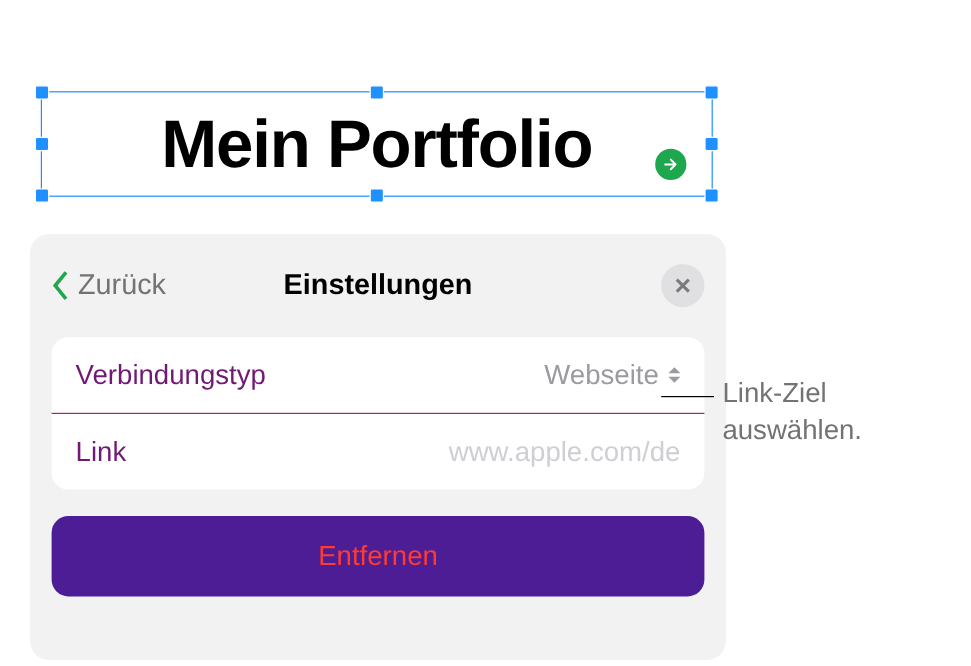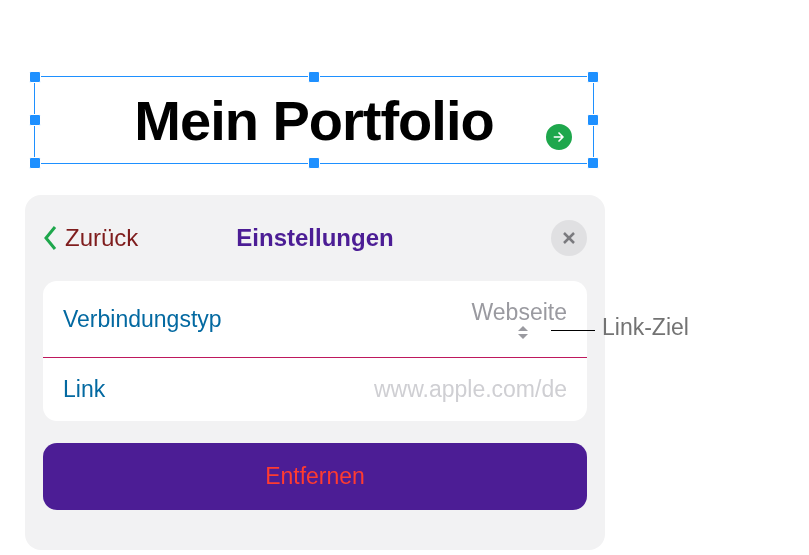--- a/index.html
+++ b/index.html
@@ -80,29 +80,29 @@
       height: 50px;
       display: flex;
       align-items: center;
       justify-content: center;
     }
     .back-btn {
       position: absolute;
       left: 0;
       display: flex;
       align-items: center;
-      color: #7f1d1d;
+      color: #737373;
       font-size: 24px;
       cursor: pointer;
     }
     .back-btn svg { width: 16px; height: 26px; stroke: #1ea74c; stroke-width: 3; fill: none; margin-right: 6px; }
     .panel-title {
       font-size: 24px;
       font-weight: 600;
-      color: #4c1d95;
+      color: #000000;
     }
     .close-btn {
       position: absolute;
       right: 0;
       width: 36px;
       height: 36px;
       border-radius: 50%;
       background: #e0e0e2;
       display: flex;
       align-items: center;
@@ -117,22 +117,22 @@
       margin-top: 18px;
     }
     .row {
       display: flex;
       align-items: center;
       justify-content: space-between;
       padding: 18px 20px;
       font-size: 23px;
     }
     .row + .row { border-top: 1px solid #be185d; }
-    .row-label { color: #0369a1; }
-    .row-value { color: #9a9aa0; display: flex; align-items: center; flex-direction: column; }
+    .row-label { color: #701a75; }
+    .row-value { color: #9a9aa0; display: flex; align-items: center; }
     .select-icon { margin-left: 8px; display: inline-flex; flex-direction: column; gap: 3px; align-items: center; }
     .select-icon .tri { width: 0; height: 0; border-left: 5px solid transparent; border-right: 5px solid transparent; }
     .select-icon .tri-up { border-bottom: 5px solid #9a9aa0; }
     .select-icon .tri-down { border-top: 5px solid #9a9aa0; }
     .link-value { color: #cfcfd3; margin-left: 44px; }
 
     .remove-btn {
       background: #4c1d95;
       border-radius: 14px;
       margin-top: 22px;
@@ -215,13 +215,14 @@
       <span class="row-value link-value">www.apple.com/de</span>
     </div>
   </div>
 
   <div class="remove-btn">Entfernen</div>
 </div>
 
 <div class="callout-line"></div>
 <div class="callout">
   <div>Link-Ziel</div>
+  <div>auswählen.</div>
 </div>
 
 </body></html>

